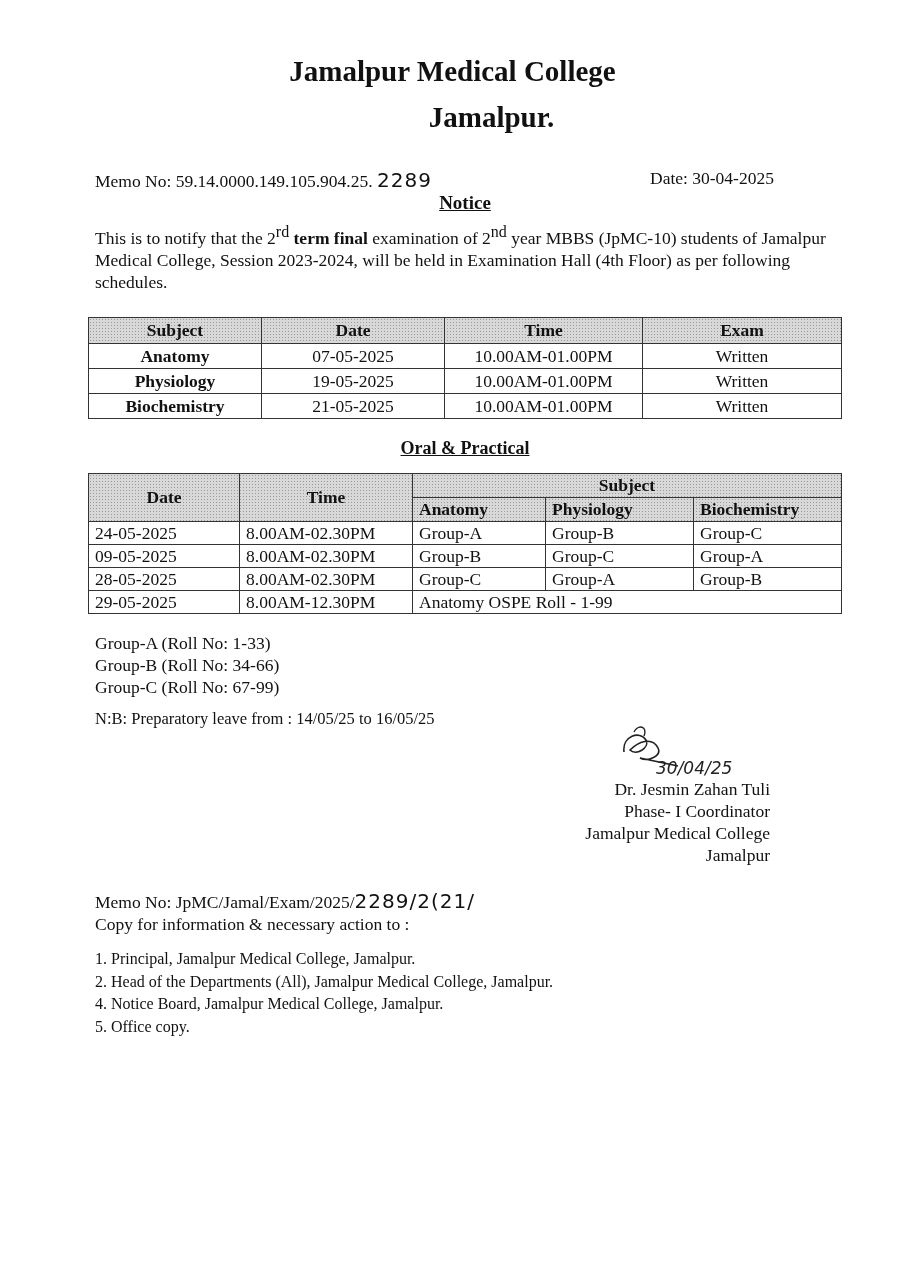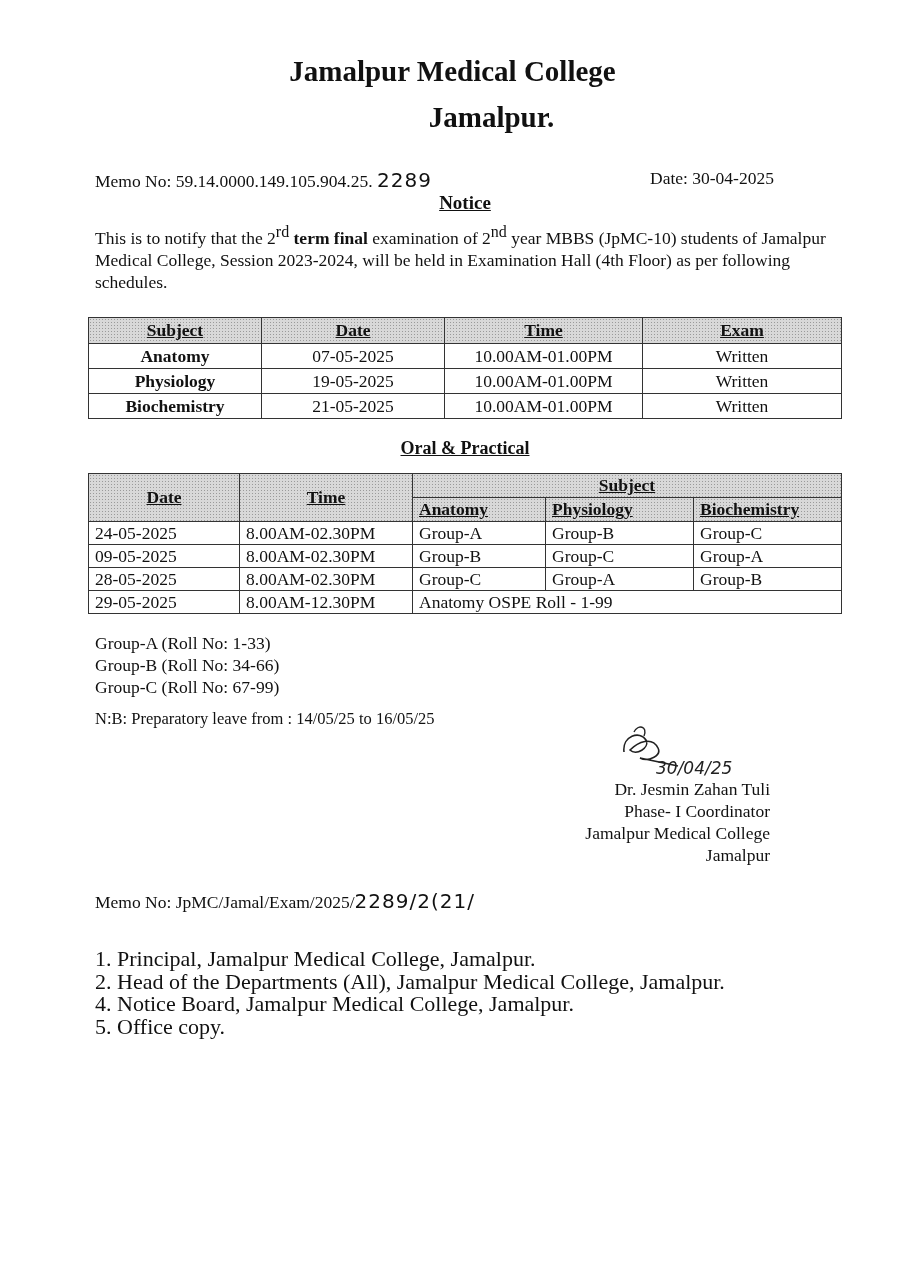--- a/index.html
+++ b/index.html
@@ -12,35 +12,35 @@
   .memo { left: 95px; top: 168px; font-size: 17.5px; }
   .hand { font-family: "DejaVu Sans", sans-serif; font-size: 20px; letter-spacing: 1px; }
   .date { left: 650px; top: 168px; font-size: 17.5px; }
   .notice { left: 0; width: 930px; text-align: center; top: 192px; font-weight: bold; font-size: 19px; text-decoration: underline; }
   .para { left: 95px; top: 227px; width: 745px; font-size: 17.5px; line-height: 22px; }
   sup { font-size: 16px; line-height: 0; }
   table { border-collapse: collapse; font-size: 17.5px; }
   td, th { border: 1px solid #333; padding: 0 6px; height: 24px; }
   .shade { background-color: #d8d8d8;
            background-image: radial-gradient(#9a9a9a 0.6px, transparent 0.7px);
-           background-size: 3px 3px; text-decoration: underline; }
+           background-size: 3px 3px; }
   #t1 { left: 88px; top: 317px; width: 754px; }
   #t1 th { font-weight: bold; font-size: 17.5px; height: 25px; }
   #t1 td { text-align: center; }
   #t1 td.subj { font-weight: bold; }
   .sub2 { left: 0; width: 930px; text-align: center; top: 438px; font-weight: bold; font-size: 18px; text-decoration: underline; }
   #t2 { left: 88px; top: 473px; width: 754px; }
   #t2 th { font-weight: bold; font-size: 17.5px; height: 23px; }
   #t2 td { text-align: left; height: 22px; }
   .groups { left: 95px; top: 632px; font-size: 17.5px; line-height: 22px; }
   .nb { left: 95px; top: 709px; font-size: 16.5px; }
   .sigmark { left: 618px; top: 722px; width: 130px; height: 60px; }
   .sig { left: 540px; width: 230px; text-align: right; font-size: 17.5px; line-height: 22px; top: 778px; }
   .memo2 { left: 95px; top: 890px; font-size: 17.5px; line-height: 22px; }
-  .list { left: 95px; top: 948px; font-size: 22px; line-height: 22.5px; margin: 0; padding: 0; list-style: none; }
+  .list { left: 95px; top: 948px; font-size: 16px; line-height: 22.5px; margin: 0; padding: 0; list-style: none; }
 </style>
 </head>
 <body>
 
 <div class="abs title t1">Jamalpur Medical College</div>
 <div class="abs title t2">Jamalpur.</div>
 
 <div class="abs memo">
   <span>Memo No:</span>
   <span>59.14.0000.149.105.904.25.</span>
@@ -147,20 +147,21 @@
 
 <div class="abs sig">
   <div>Dr. Jesmin Zahan Tuli</div>
   <div>Phase- I Coordinator</div>
   <div>Jamalpur Medical College</div>
   <div>Jamalpur</div>
 </div>
 
 <div class="abs memo2">
   <div><span>Memo No: JpMC/Jamal/Exam/2025/</span><span class="hand">2289/2(21/</span></div>
+  <div>Copy for information &amp; necessary action to :</div>
 </div>
 
 <ul class="abs list">
   <li>1. Principal, Jamalpur Medical College, Jamalpur.</li>
   <li>2. Head of the Departments (All), Jamalpur Medical College, Jamalpur.</li>
   <li>4. Notice Board, Jamalpur Medical College, Jamalpur.</li>
   <li>5. Office copy.</li>
 </ul>
 
 </body></html>

